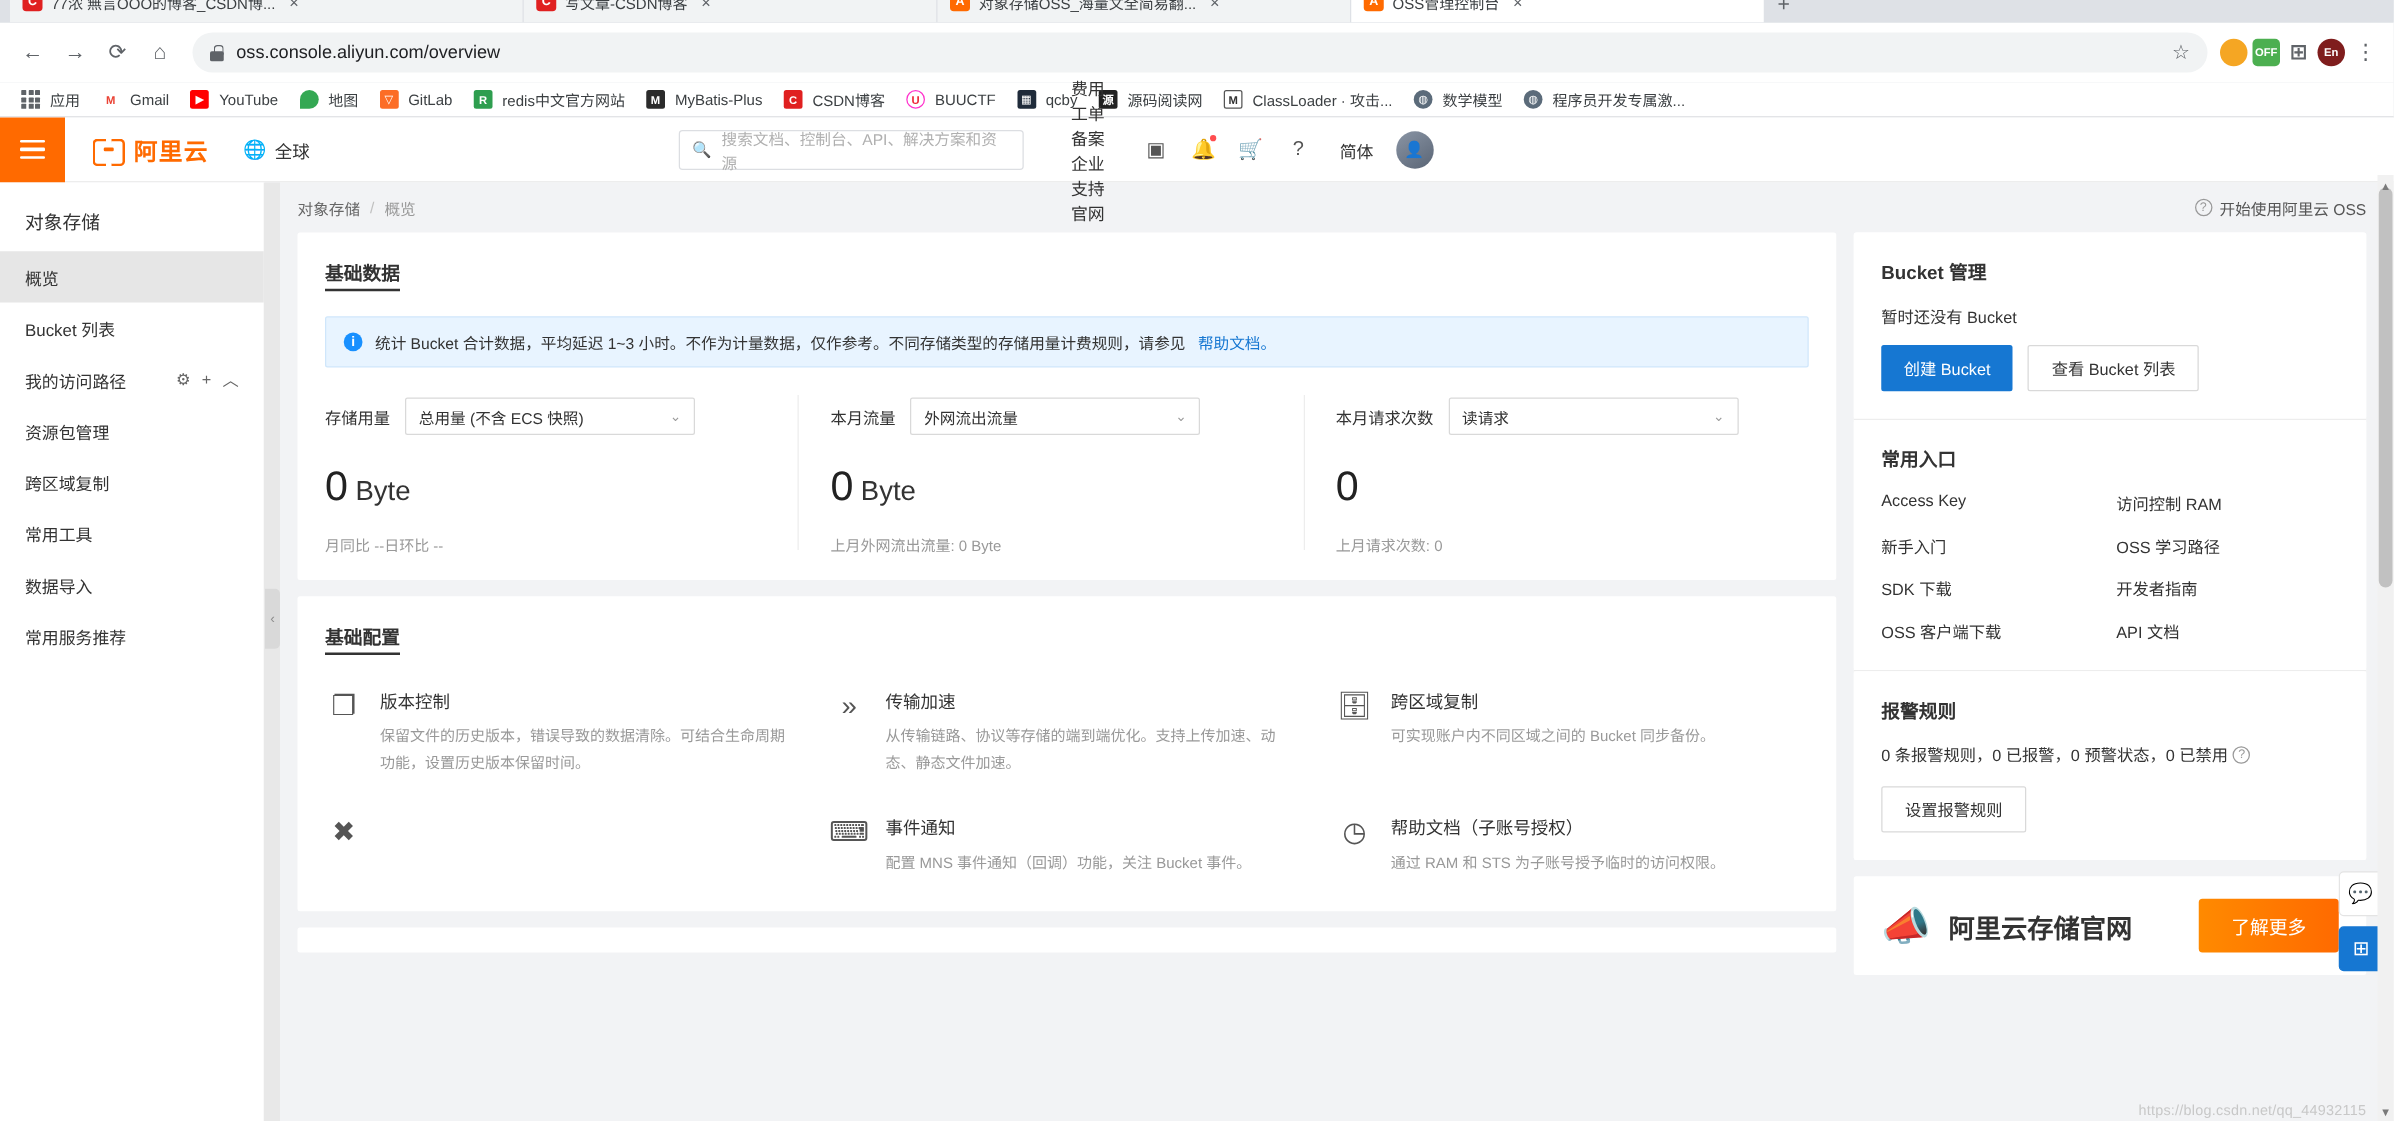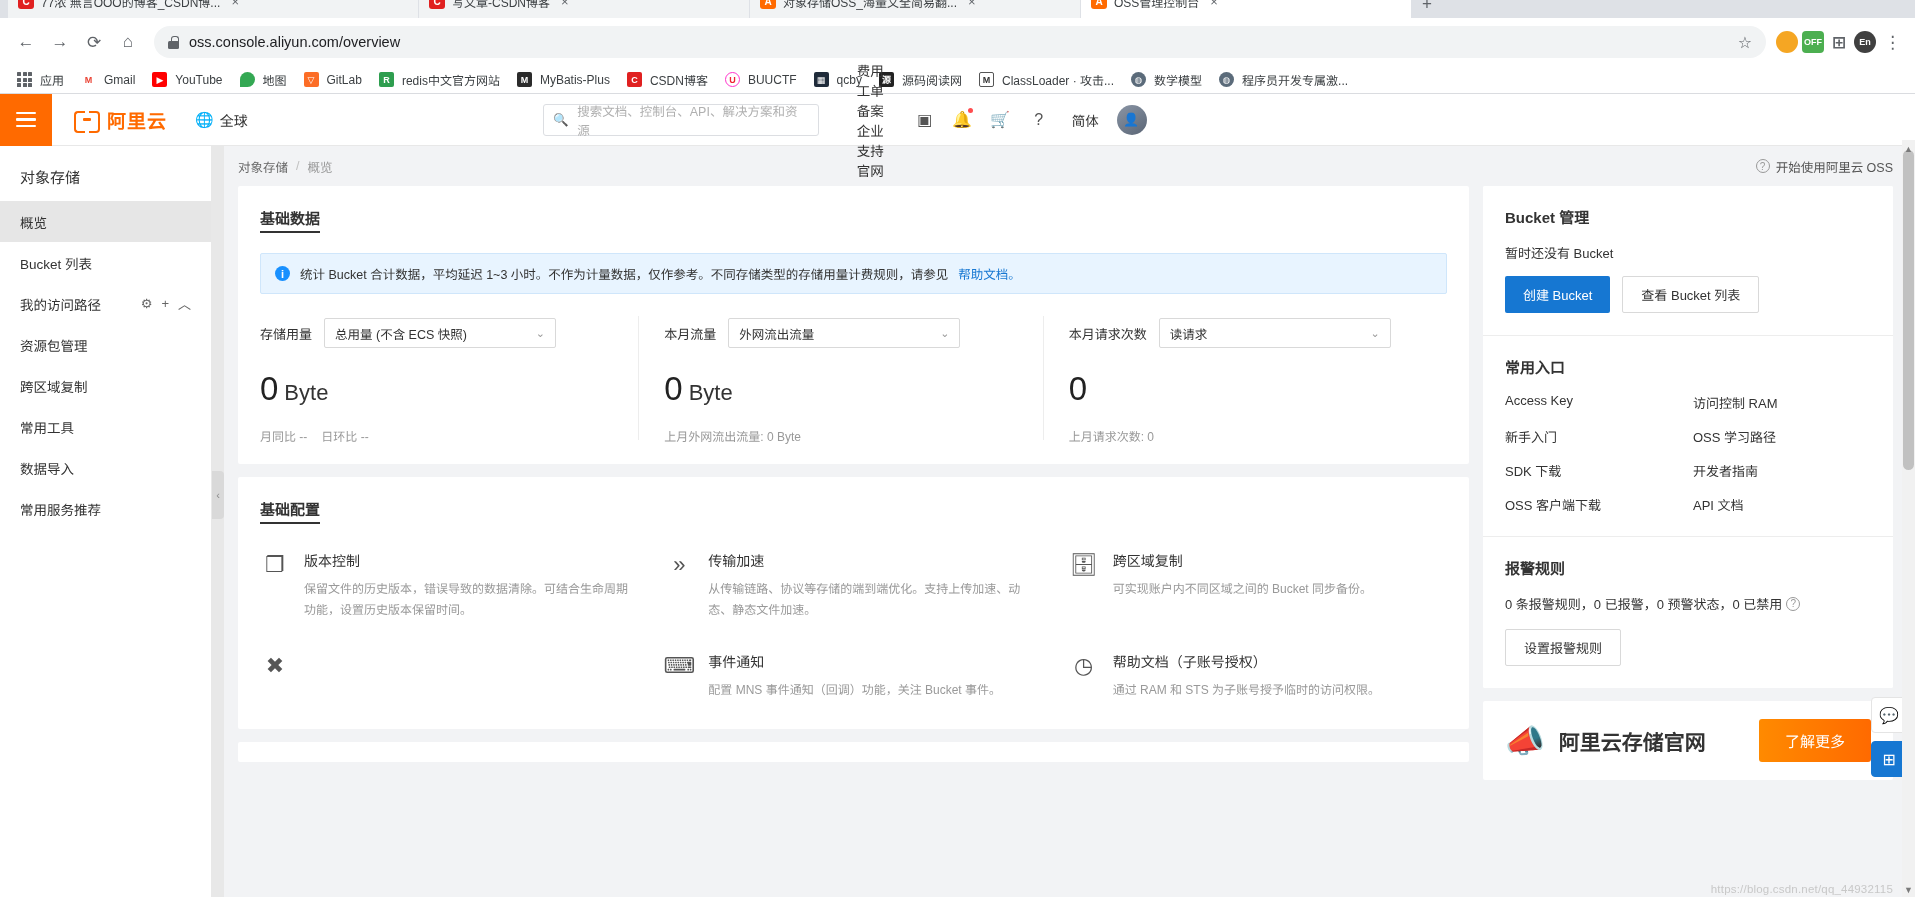--- a/index.html
+++ b/index.html
@@ -70,21 +70,21 @@
   .star { font-size: 16px; color: #5f6368; }
   .tb-right { display: flex; align-items: center; gap: 4px; }
   .ext-ico {
     width: 22px; height: 22px; border-radius: 4px; flex: 0 0 22px;
     display: flex; align-items: center; justify-content: center;
     font-size: 9px; color: #fff; font-weight: bold;
   }
   .ext-orange { background: #f5a623; border-radius: 50%; }
   .ext-green { background: #4caf50; }
   .ext-puzzle { color: #5f6368; font-size: 17px; background: none; }
-  .ext-blue { background: #404040; border-radius: 50%; text-align: center; }
+  .ext-blue { background: #7f1d1d; border-radius: 50%; text-align: center; }
   .dots { color: #5f6368; font-size: 17px; padding: 0 4px; }
 
   .bookmarks {
     height: 28px; background: #ffffff; display: flex; align-items: center;
     padding: 0 10px; gap: 3px; border-bottom: 1px solid #dadce0;
     font-size: 12px; color: #3c4043; overflow: hidden;
   }
   .bm { display: flex; align-items: center; gap: 8px; padding: 3px 7px;
         border-radius: 4px; white-space: nowrap; }
   .bm-ico {
@@ -236,21 +236,21 @@
   .stat-label { font-size: 13px; color: #333; white-space: nowrap; }
   .select {
     flex: 1; max-width: 232px; height: 30px; border: 1px solid #d9d9d9;
     border-radius: 2px; display: flex; align-items: center;
     justify-content: space-between; padding: 0 10px; font-size: 12.5px;
     color: #333; background: #fff;
   }
   .chev { color: #999; font-size: 11px; }
   .stat-value { margin-top: 24px; font-size: 33px; color: #222; font-weight: 300; line-height: 1; }
   .stat-value .unit { font-size: 22px; margin-left: 6px; color: #333; }
-  .stat-sub { margin-top: 22px; font-size: 12px; color: #999; display: flex; gap: 14px; }
+  .stat-sub { margin-top: 22px; font-size: 12px; color: #999; display: flex; gap: 0; }
 
   .featgrid {
     display: grid; grid-template-columns: repeat(3, 1fr);
     gap: 30px 26px; padding: 26px 22px 28px;
   }
   .feat { display: flex; gap: 14px; }
   .feat-ico {
     width: 30px; height: 30px; flex: 0 0 30px; color: #555;
     display: flex; align-items: center; justify-content: center; font-size: 22px;
   }

